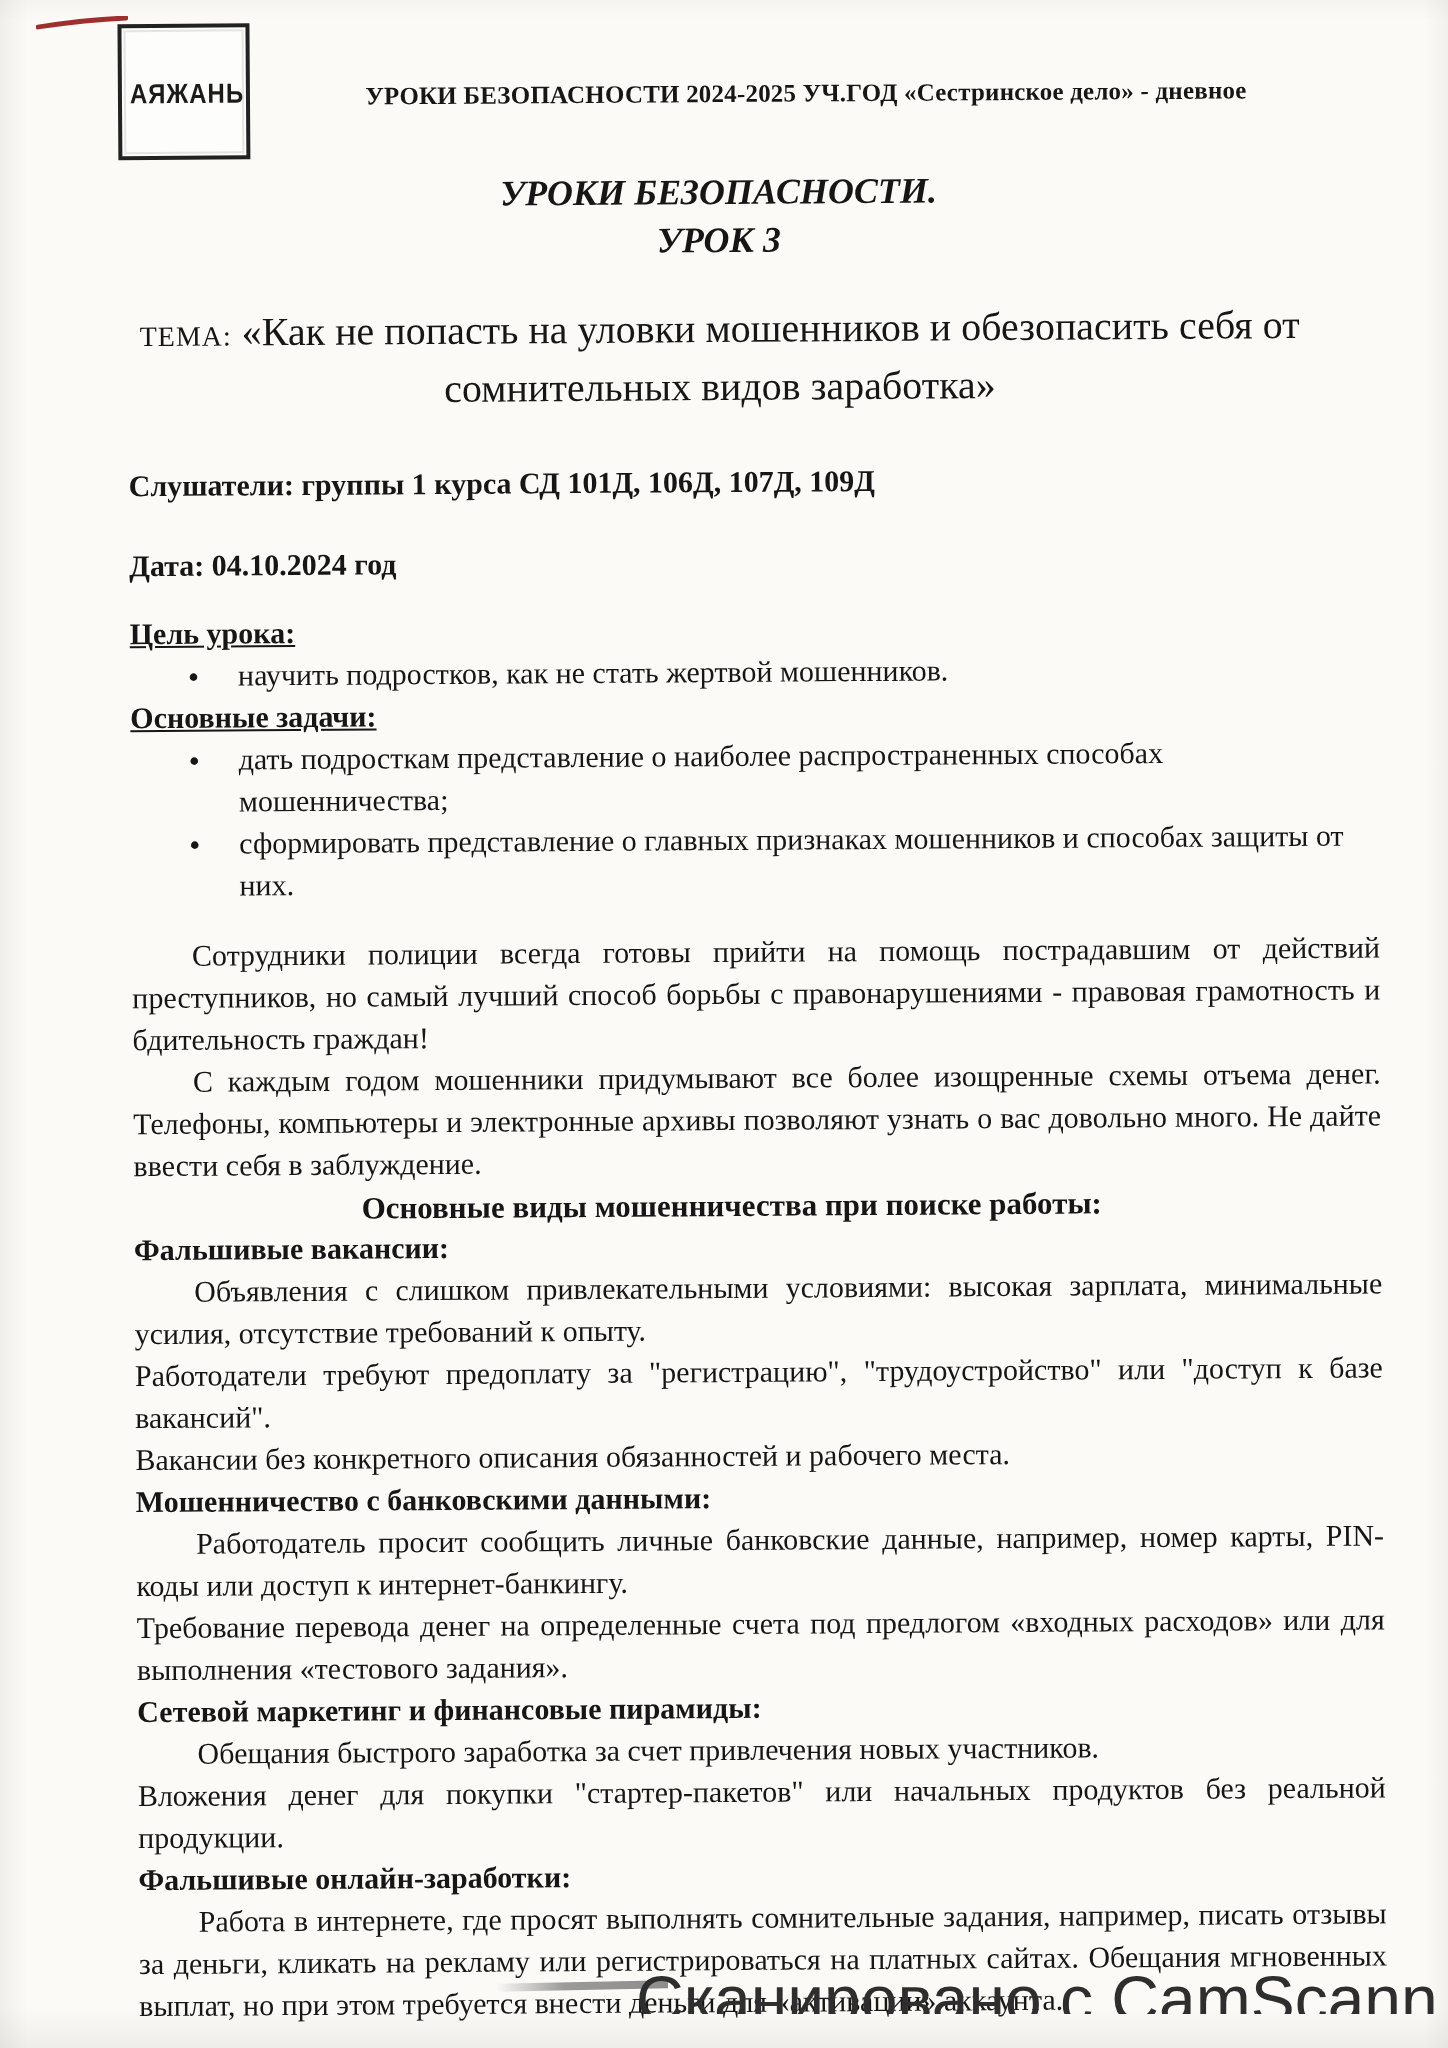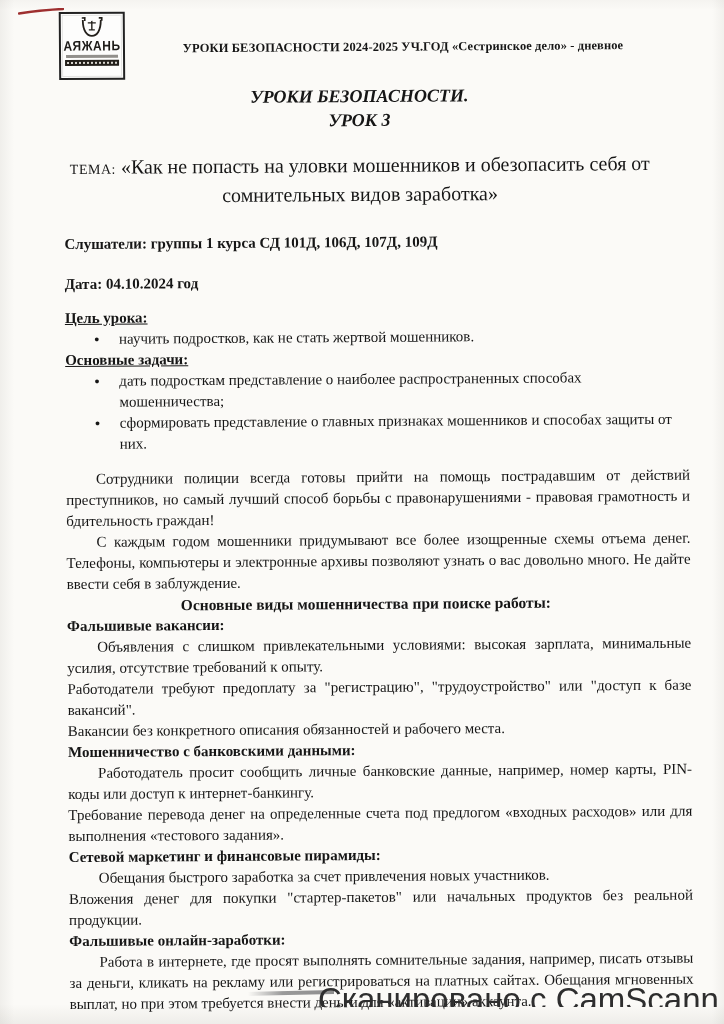--- a/index.html
+++ b/index.html
@@ -22,21 +22,21 @@
   
   .pen-mark{
     position:absolute; left:18px; top:8px; width:46px; height:7px;
     pointer-events:none;
   }
   
   .header-row{display:flex; align-items:flex-start; padding:10px 0 0 62px;}
   .logo-box{
     width:66px;height:68px;border:2px solid #222;box-sizing:border-box;
     background:#fdfdfc; padding:3px 4px 2px 4px;
-    display:flex;flex-direction:column;align-items:center;justify-content:flex-start;
+    display:flex;flex-direction:row;align-items:center;justify-content:flex-start;
     box-shadow:inset 0 0 0 1px #fdfdfc, inset 0 0 0 2px #44403a22;
   }
   .logo-name{
     font-family:"Liberation Sans", sans-serif;
     font-weight:bold; font-size:12px; letter-spacing:0.5px; color:#1d1b18;
     line-height:12px; margin-top:1px; transform:scaleY(1.15);
   }
   .logo-subline{width:52px;height:3px;background:#3a362f;opacity:.55;margin-top:3px;}
   .logo-bar{width:54px;height:6px;background:#23201b;margin-top:2px;position:relative;}
   .logo-bar:after{content:"";position:absolute;left:2px;top:2px;right:2px;height:2px;

